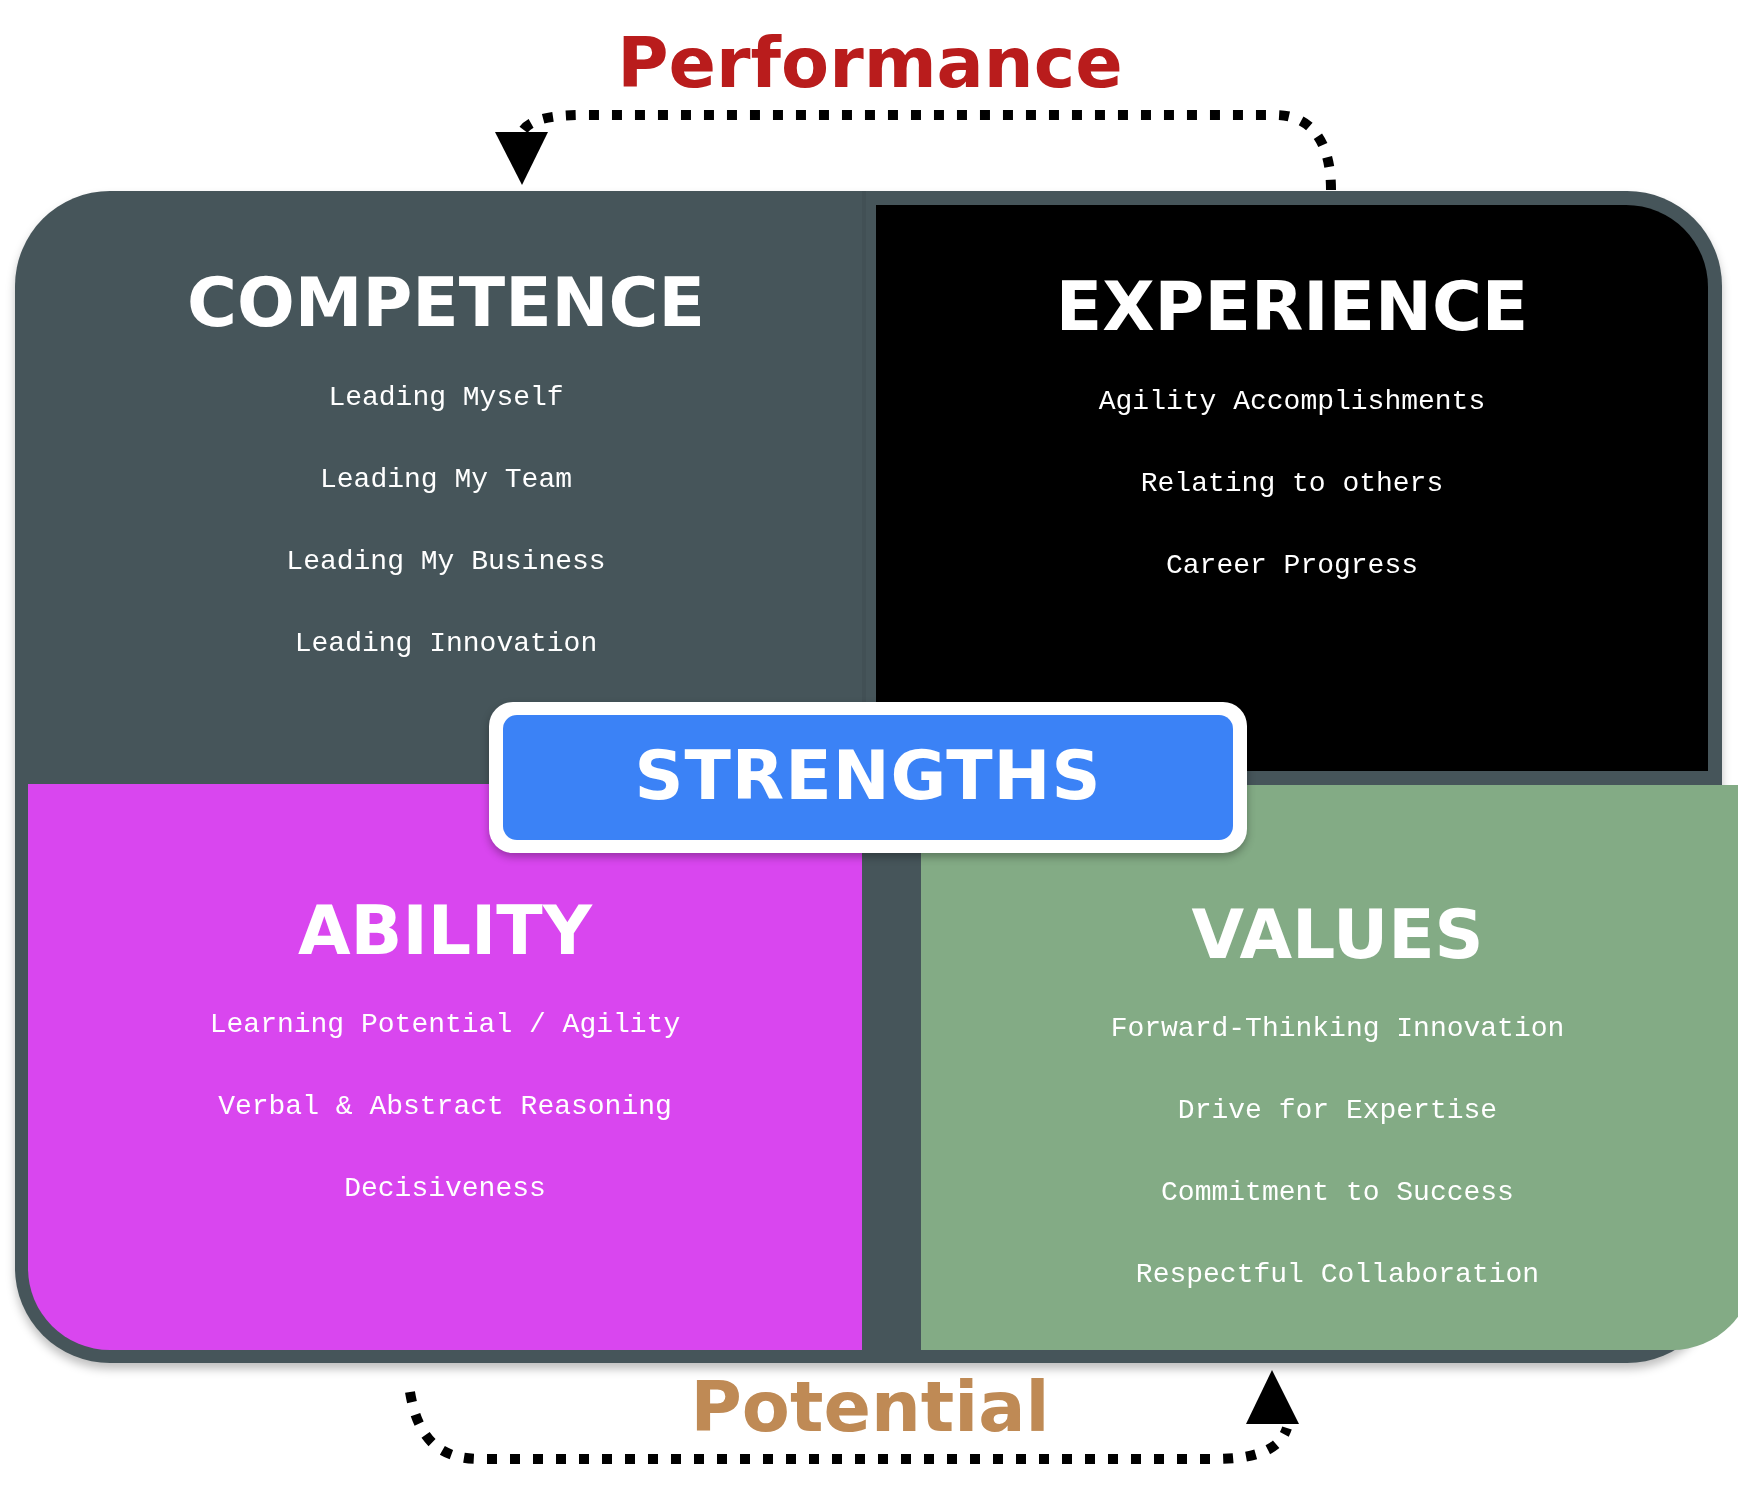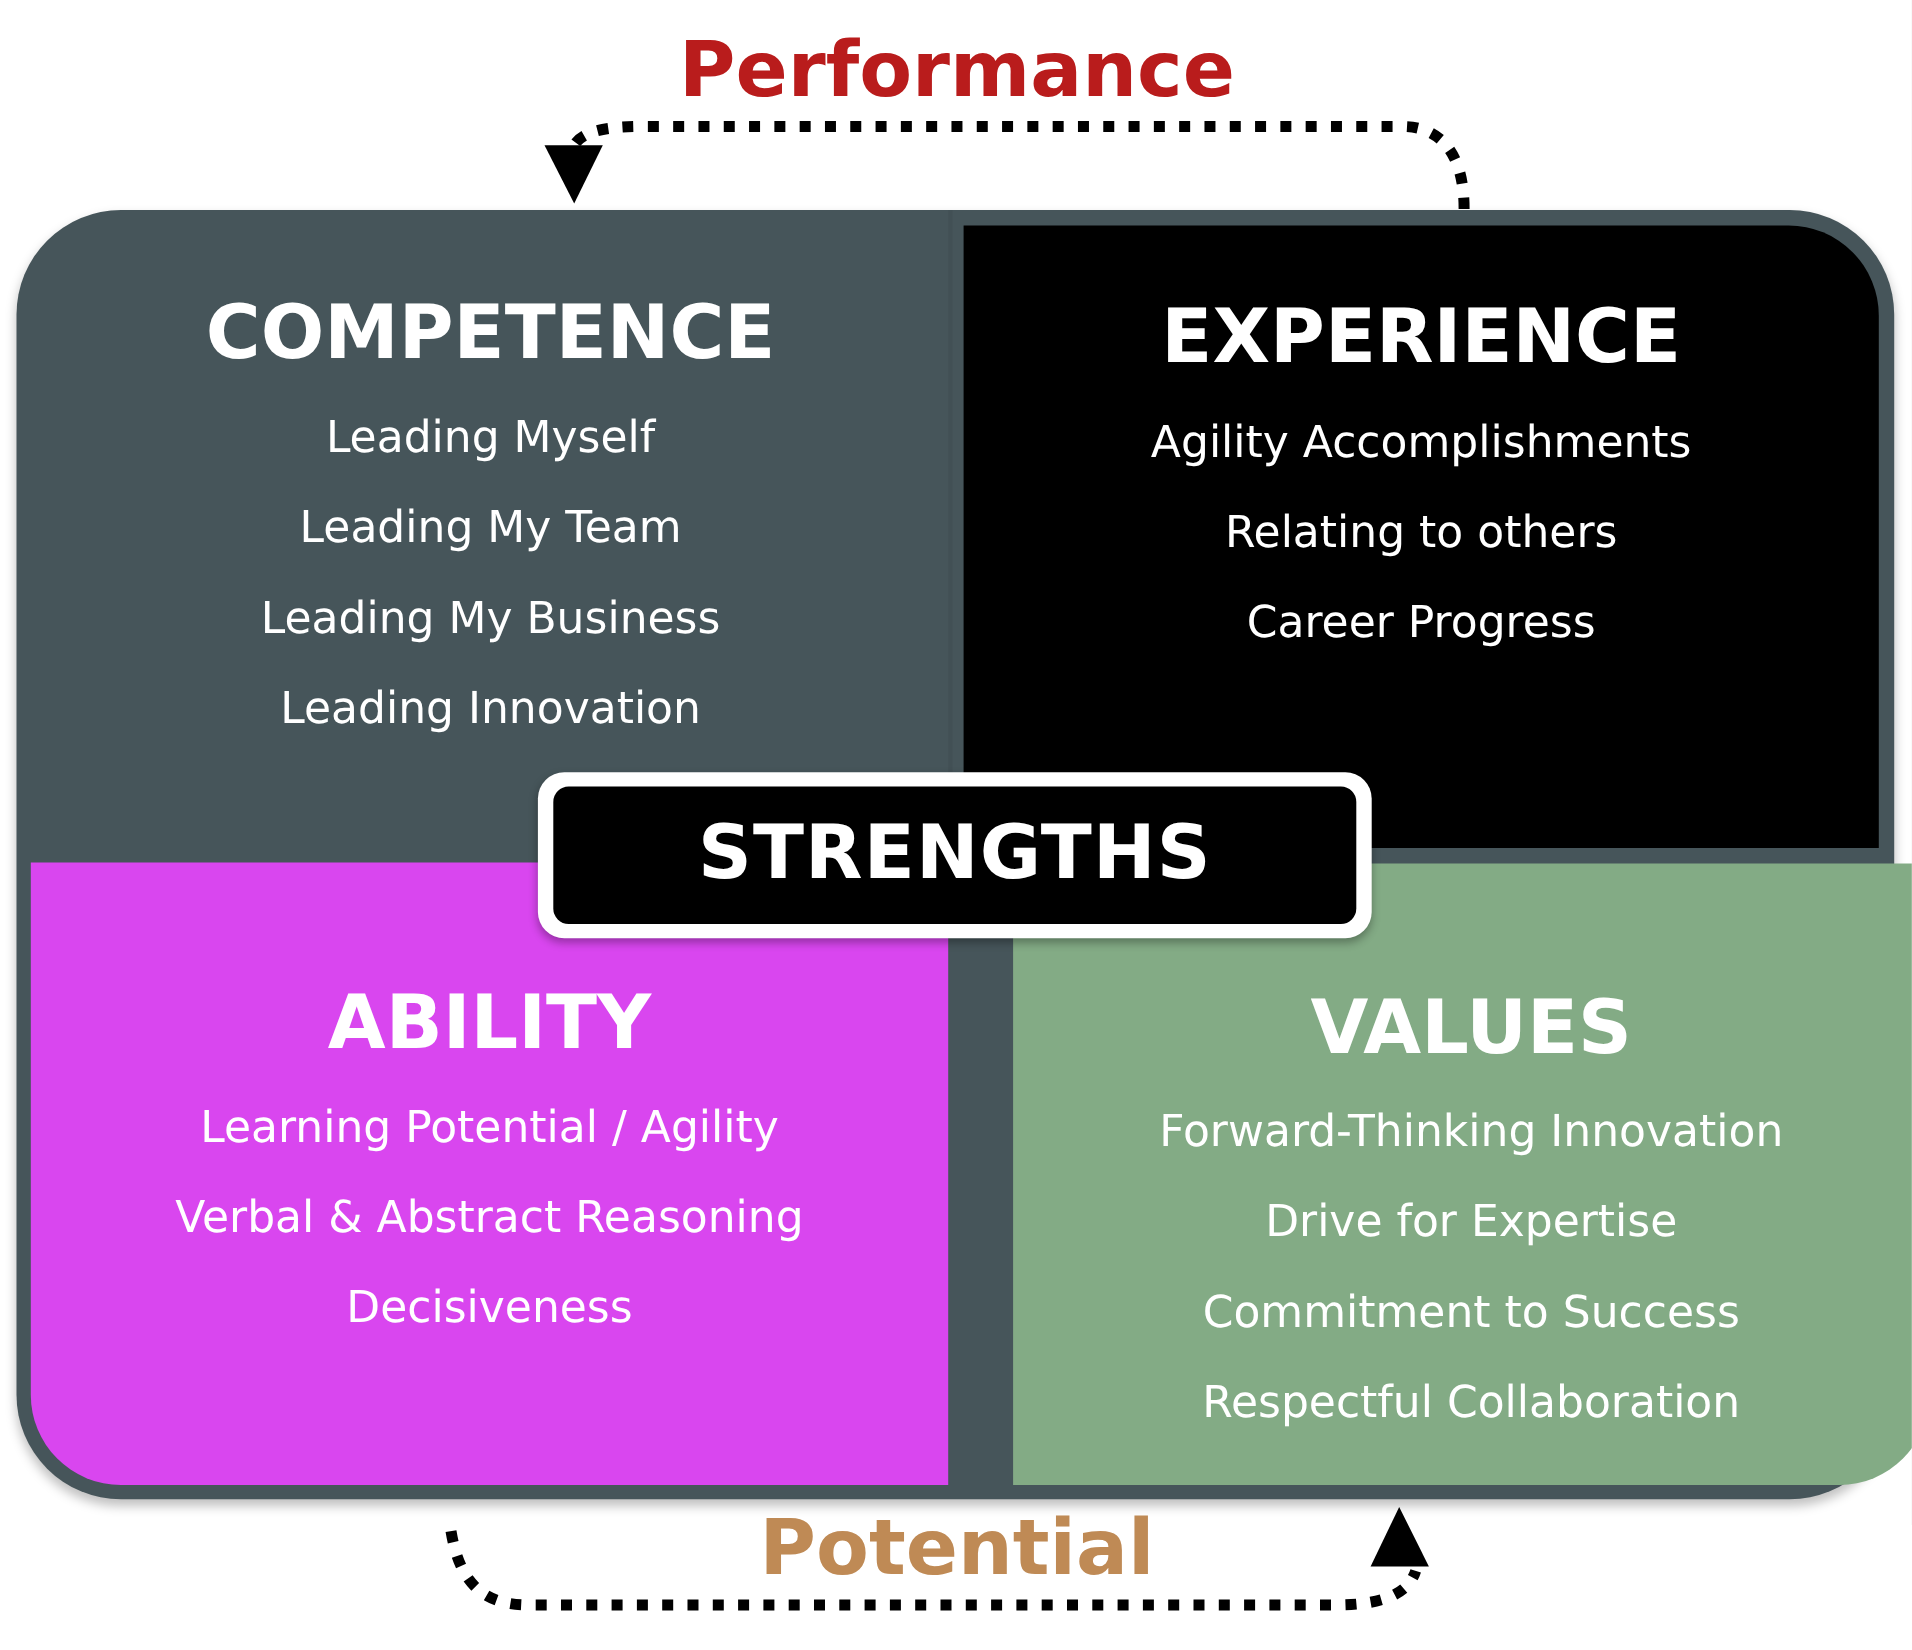--- a/index.html
+++ b/index.html
@@ -11,25 +11,25 @@
            box-shadow: 0 6px 10px rgba(0,0,0,0.25); }
   .quad { position: absolute; }
   .q-tl { left: 15px; top: 191px; width: 847px; height: 593px; border-top-left-radius: 95px; }
   .q-tr { left: 876px; top: 205px; width: 832px; height: 566px; background: #000000; border-top-right-radius: 82px; }
   .q-bl { left: 28px; top: 784px; width: 834px; height: 566px; background: #d946ef; border-bottom-left-radius: 82px; }
   .q-br { left: 921px; top: 785px; width: 833px; height: 565px; background: #83ab85; border-bottom-right-radius: 82px; }
   .divider-shadow { left: 862px; top: 191px; width: 4px; height: 580px; background: rgba(0,0,0,0.05); }
   .quad-title { position: absolute; left: 0; right: 0; text-align: center; color: #ffffff;
                 font-weight: bold; font-size: 68px; line-height: 80px; letter-spacing: 0px; }
   .quad-list { position: absolute; left: 0; right: 0; margin: 0; padding: 0; list-style: none; text-align: center; }
-  .quad-list li { color: #ffffff; font-size: 40px; line-height: 82px; height: 82px; white-space: nowrap; }
+  .quad-list li { color: #ffffff; font-size: 28px; line-height: 82px; height: 82px; white-space: nowrap; font-family: Liberation Mono, monospace; }
   .strengths-outer { left: 489px; top: 702px; width: 758px; height: 151px; background: #ffffff;
                      border-radius: 24px; box-shadow: 0 4px 8px rgba(0,0,0,0.3); }
   .strengths-inner { position: absolute; left: 14px; top: 13px; right: 14px; bottom: 13px;
-                     background: #000000; border-radius: 14px; display: flex; align-items: center; justify-content: center; }
+                     background: #3b82f6; border-radius: 14px; display: flex; align-items: center; justify-content: center; }
   .strengths-label { color: #ffffff; font-weight: bold; font-size: 68px; letter-spacing: 1px; line-height: 1; padding-bottom: 4px; }
   .cycle-label { position: absolute; font-weight: bold; font-size: 70px; line-height: 1; text-align: center; white-space: nowrap; }
   svg.arrows { position: absolute; left: 0; top: 0; }
 </style>
 </head>
 <body>
 
 <div class="cycle-label" style="left:560px; top:28px; width:620px; color:#b91c1c;">Performance</div>
 
 <svg class="arrows" width="1738" height="1500" viewBox="0 0 1738 1500">

